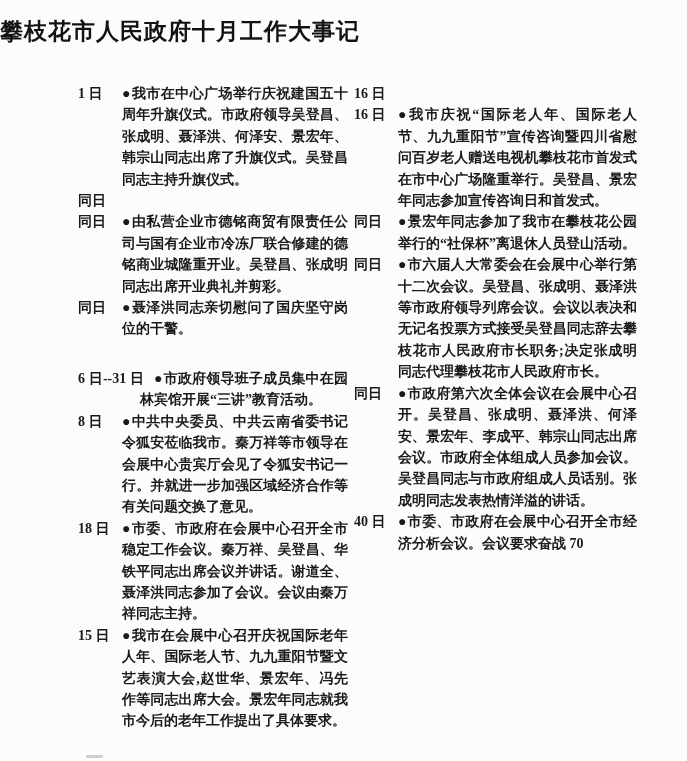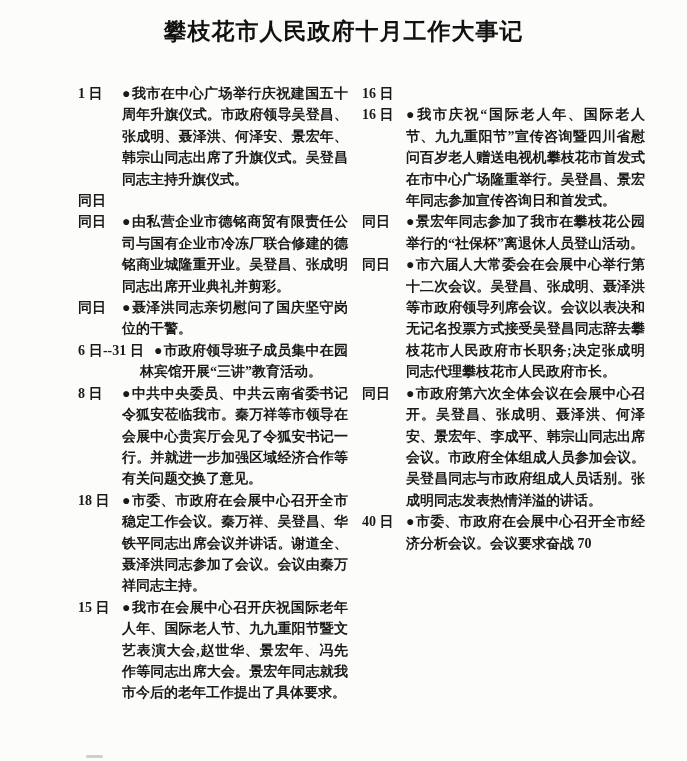--- a/index.html
+++ b/index.html
@@ -9,32 +9,31 @@
     margin:0 auto;
     background:#fcfcfa;
     overflow:hidden;
     font-family:"Liberation Serif","DejaVu Serif",serif;
     color:#1a1a1a;
     font-weight:bold;
   }
   .title {
     margin:0;
     padding-top:16px;
-    text-align:center;
     font-size:23px;
     letter-spacing:1px;
     color:#121212;
     font-weight:bold;
   }
   .columns {
     display:flex;
     margin-top:36px;
     padding-left:78px;
     padding-right:42px;
-    gap:14px;
+    gap:6px;
   }
   .column { flex:none; }
   .col-left  { width:270px; }
   .col-right { width:283px; }
   .entry {
     display:flex;
     margin:0;
     font-size:14px;
     line-height:21.4px;
   }
@@ -45,20 +44,21 @@
   .entry .body {
     flex:1;
     text-align:justify;
   }
   
   .entry.inline {
     display:block;
     padding-left:62px;
     text-indent:-62px;
     text-align:justify;
+    margin-top:28px;
   }
   .entry.inline .date { display:inline; margin-right:10px; }
   .entry.inline .body { display:inline; }
   .bullet { margin-right:1px; }
   
   .smudge {
     position:absolute;
     left:86px; top:755px;
     width:17px; height:3px;
     background:#c6c6c4;

